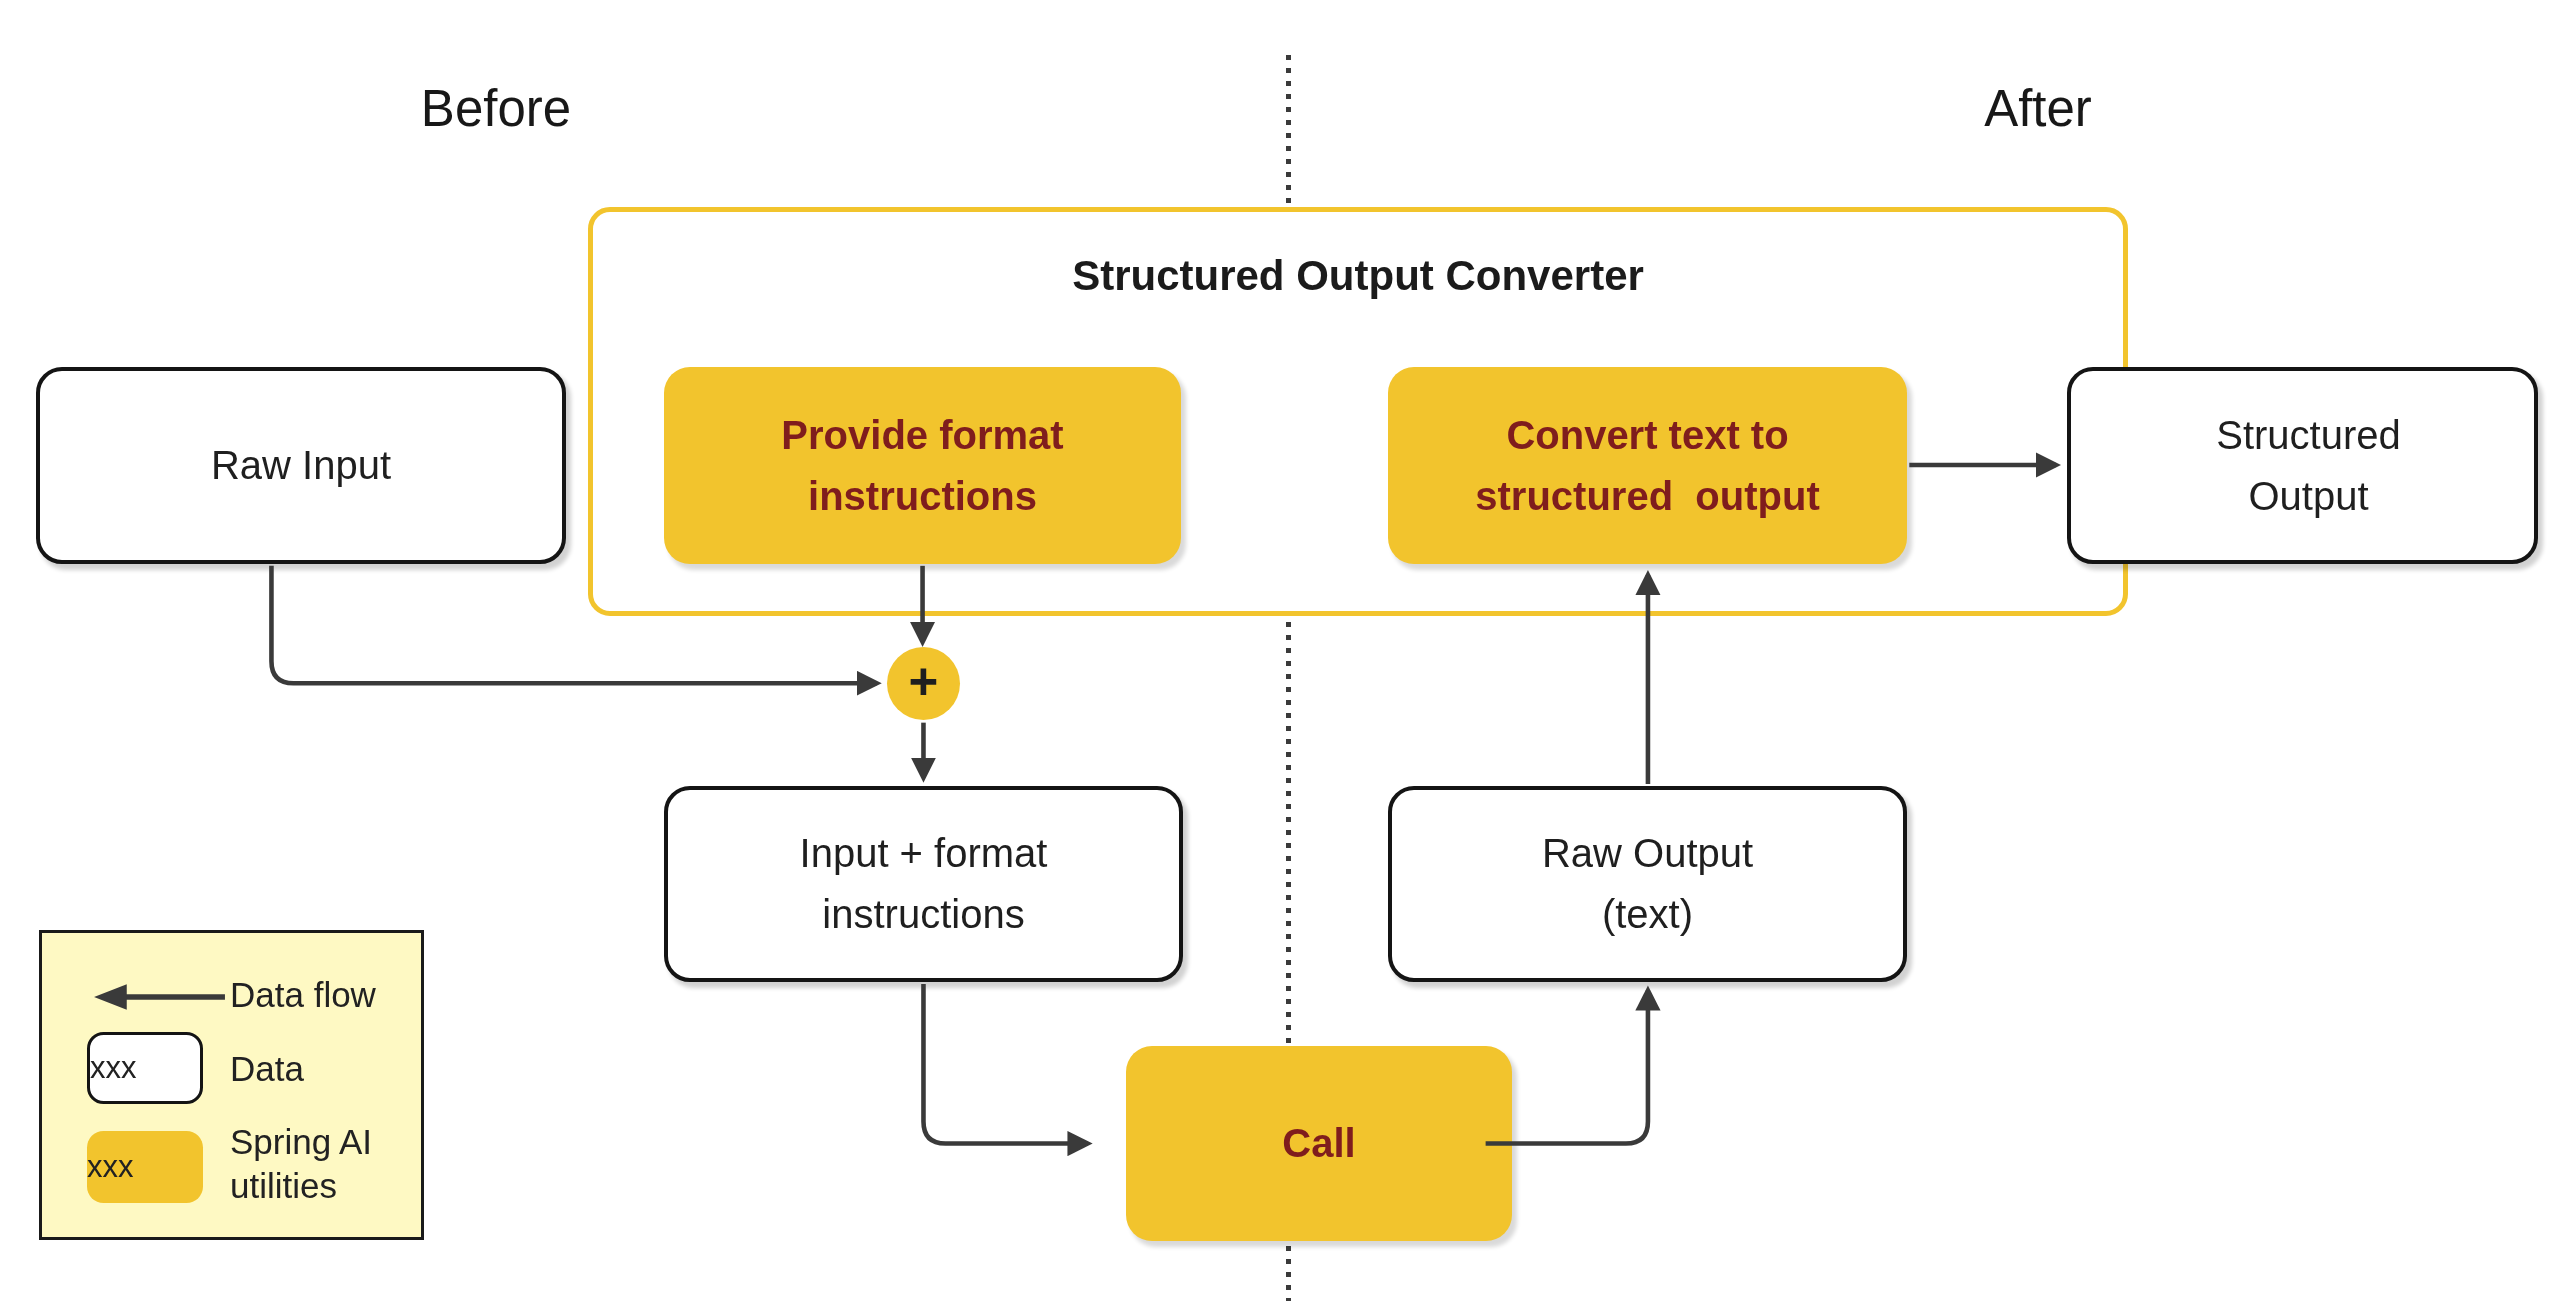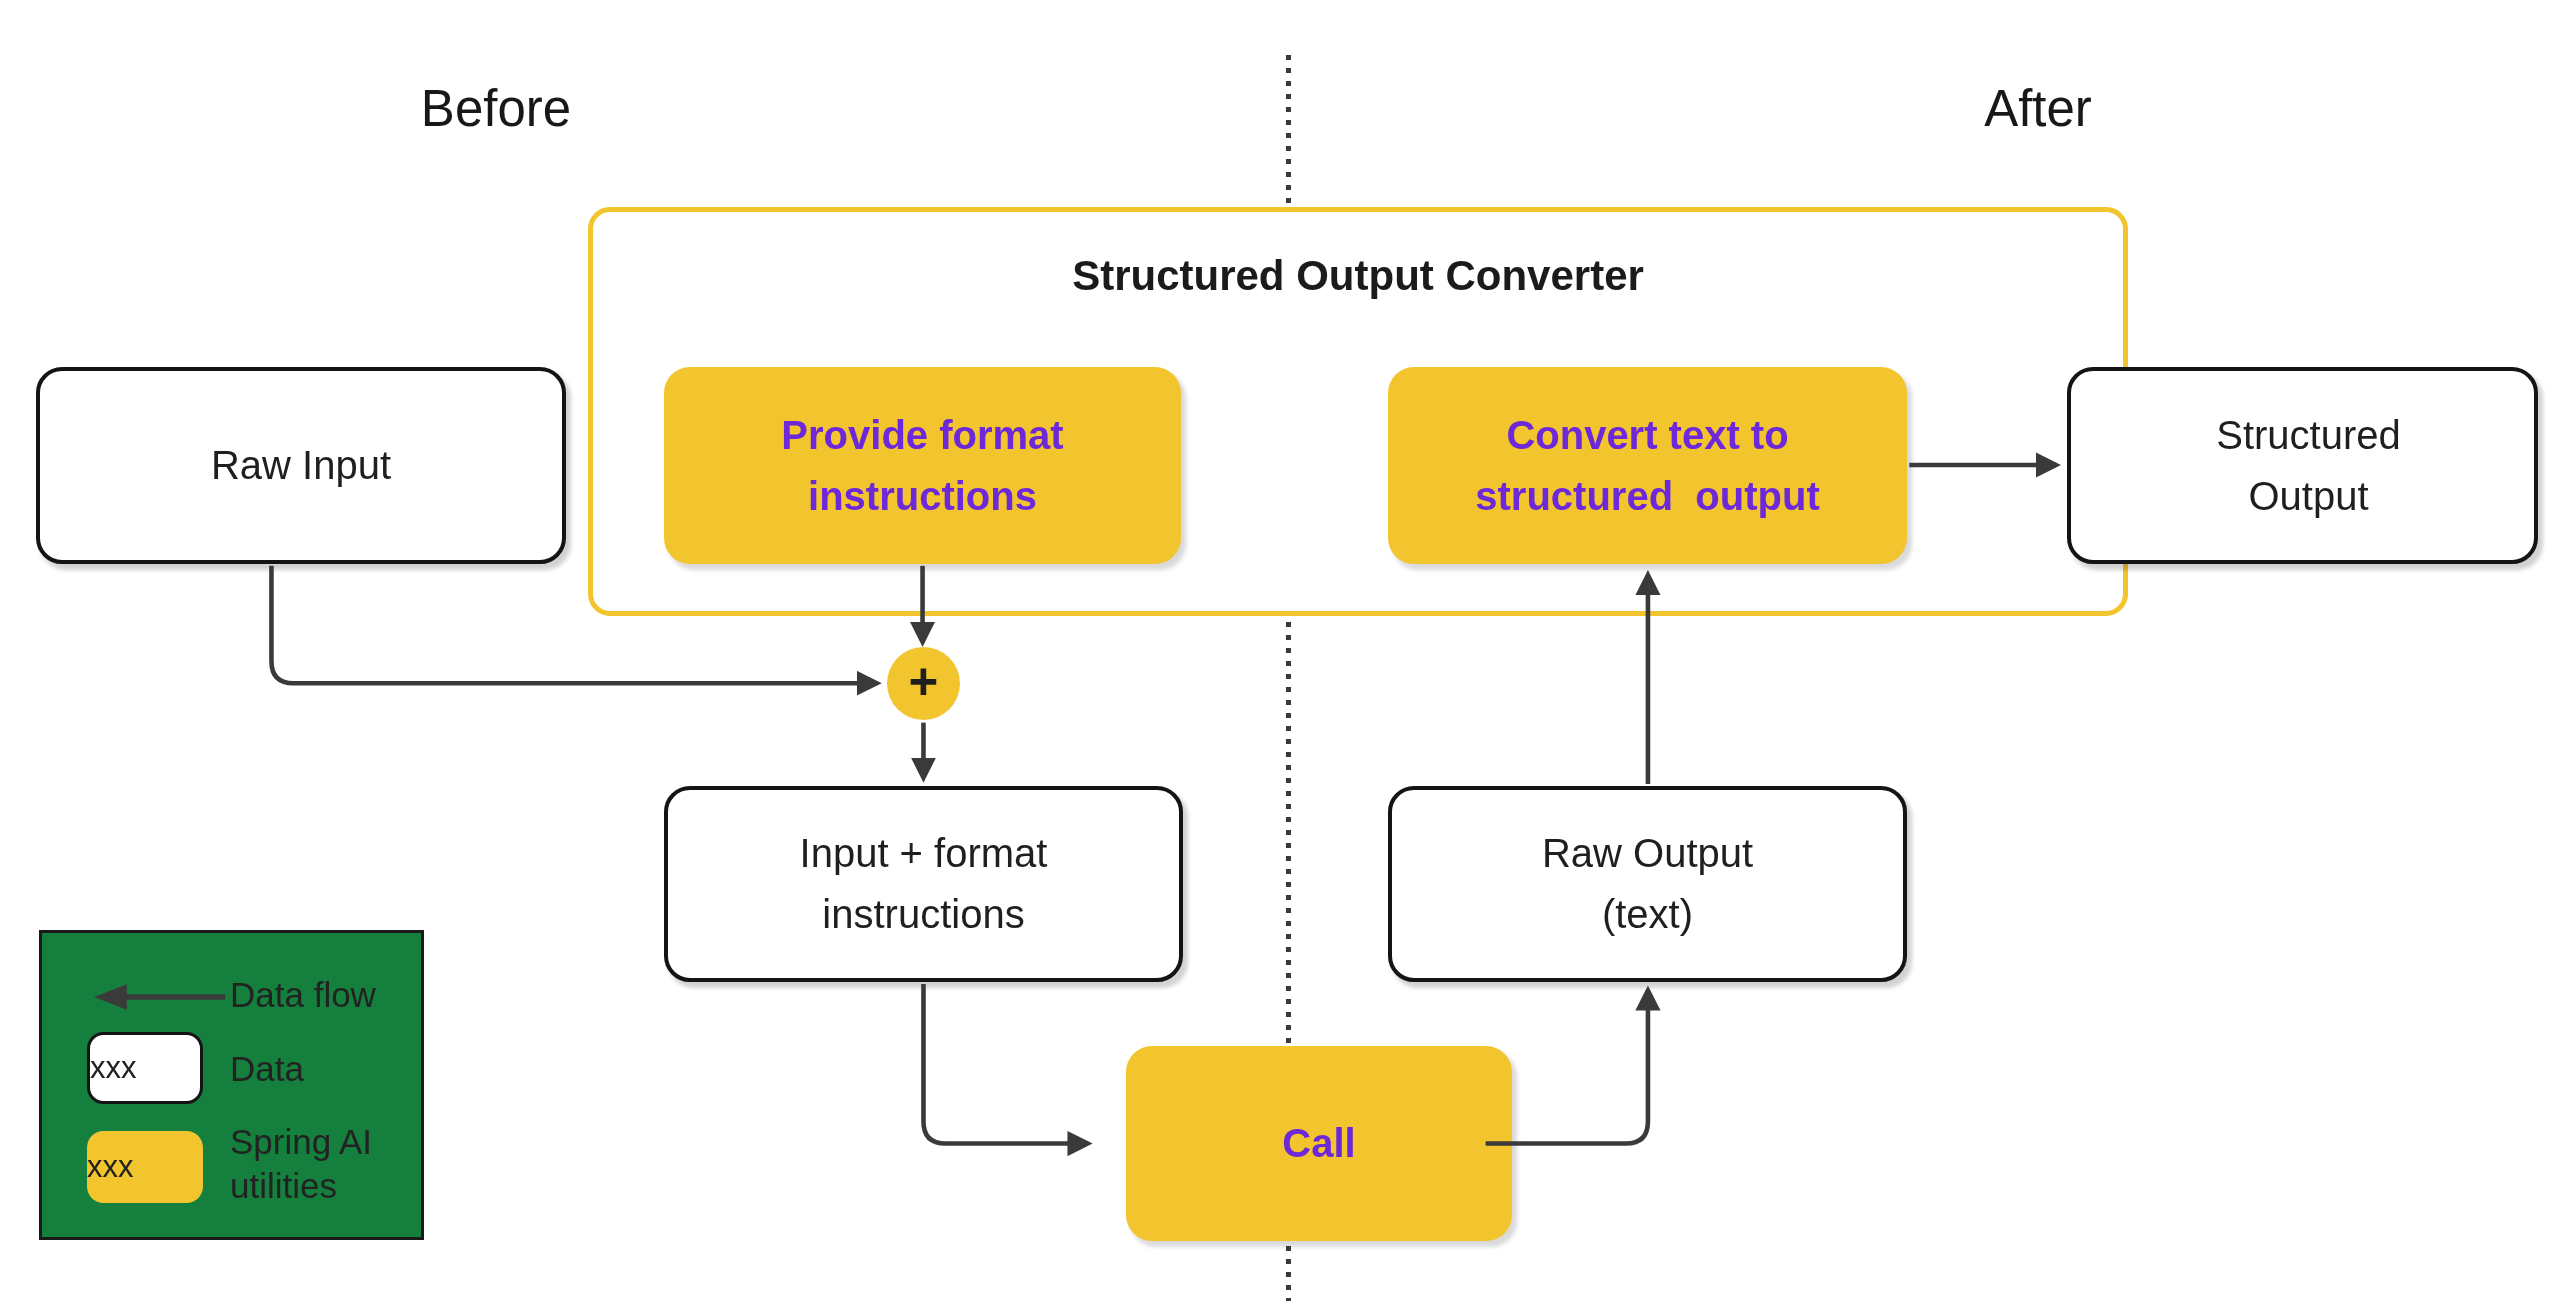--- a/index.html
+++ b/index.html
@@ -76,21 +76,21 @@
   }
   .node.white {
     background: #ffffff;
     border: 4.6px solid #141414;
     box-shadow: 4.6px 5.5px 4.6px rgba(0,0,0,0.18);
   }
   .node.yellow {
     background: #f2c42d;
     box-shadow: 4.6px 5.5px 4.6px rgba(0,0,0,0.15);
   }
-  .node.yellow .label-line { font-weight: 700; color: #6d28d9; text-align: right; }
+  .node.yellow .label-line { font-weight: 700; color: #7f1d1d; text-align: right; }
 
   #raw-input         { left: 36px;   top: 367px;  width: 530px; height: 197px; }
   #provide-format    { left: 664px;  top: 367px;  width: 517px; height: 197px; }
   #convert-text      { left: 1388px; top: 367px;  width: 519px; height: 197px; }
   #structured-output { left: 2067px; top: 367px;  width: 471px; height: 197px; padding-left: 12px; }
   #input-format      { left: 664px;  top: 786px;  width: 519px; height: 196px; }
   #raw-output        { left: 1388px; top: 786px;  width: 519px; height: 196px; }
   #call-llm          { left: 1126px; top: 1046px; width: 386px; height: 195px; }
 
   
@@ -118,21 +118,21 @@
     z-index: 4;
     pointer-events: none;
   }
 
   
   .legend {
     position: absolute;
     left: 39px; top: 930px;
     width: 385px; height: 310px;
     box-sizing: border-box;
-    background: #15803d;
+    background: #fef9c3;
     border: 3.7px solid #1a1a1a;
     z-index: 2;
   }
   .legend-arrow { position: absolute; left: 44px; top: 44px; }
   .legend-label {
     position: absolute;
     left: 188px;
     font-size: 35px;
     color: #222222;
   }

